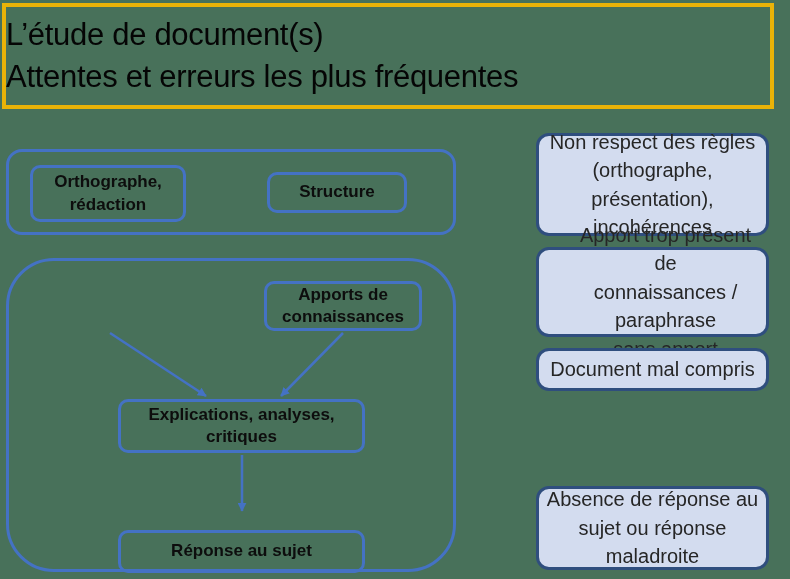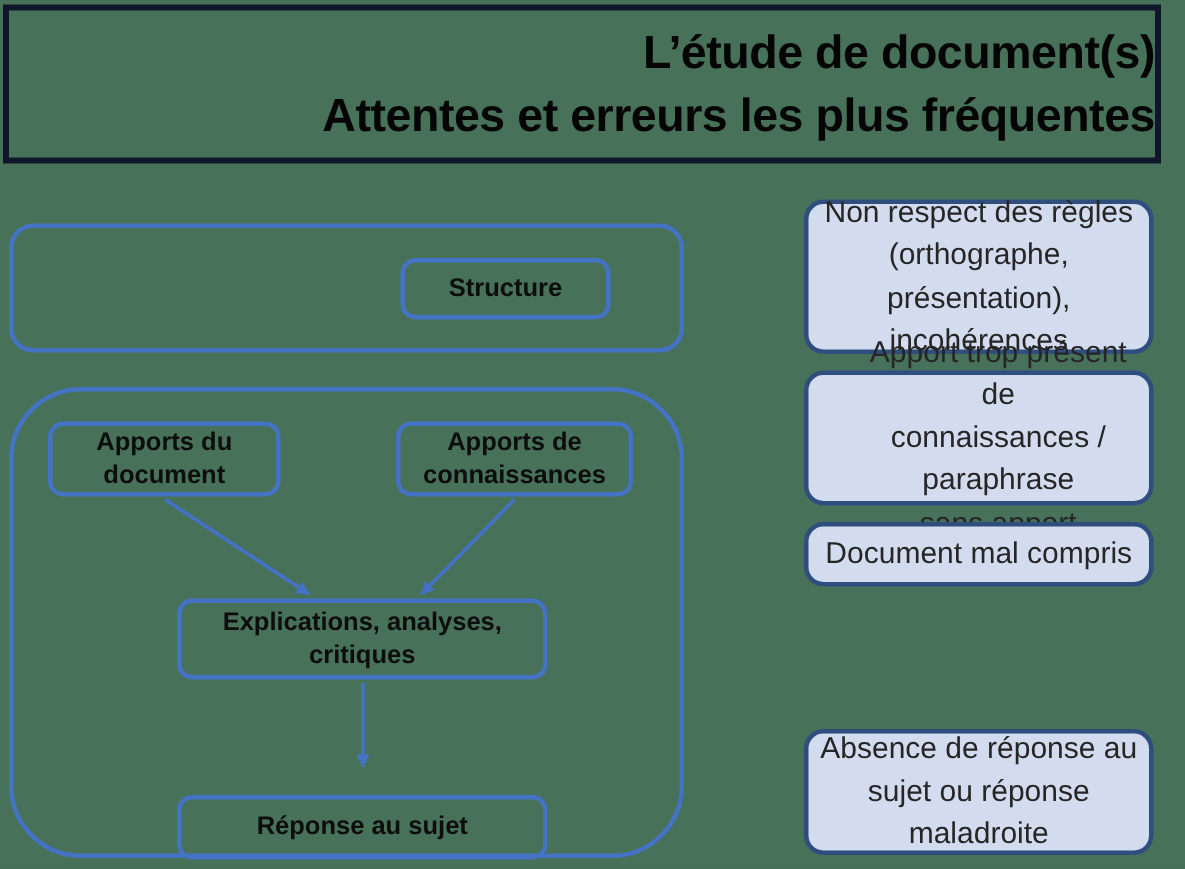--- a/index.html
+++ b/index.html
@@ -3,23 +3,23 @@
 <meta charset="utf-8">
 <style>
   html,body{margin:0;padding:0;background:#48715A;}
   .page{
     position:relative;width:790px;height:579px;overflow:hidden;
     background:#48715A;
     font-family:"Liberation Sans",sans-serif;
   }
   .title-box{
     position:absolute;left:2px;top:3px;width:772px;height:106px;
-    border:4px solid #0f172a;box-sizing:border-box;
-    display:flex;flex-direction:column;align-items:flex-end;justify-content:center;
-    color:#050505;font-weight:bold;font-size:31px;line-height:42px;
+    border:4px solid #eab308;box-sizing:border-box;
+    display:flex;flex-direction:column;align-items:flex-start;justify-content:center;
+    color:#050505;font-weight:normal;font-size:31px;line-height:42px;
     letter-spacing:-0.3px;text-align:center;
   }
   .container{
     position:absolute;border:3px solid #4472C4;box-sizing:border-box;
     background:transparent;
   }
   .c1{left:6px;top:149px;width:450px;height:86px;border-radius:16px;}
   .c2{left:6px;top:258px;width:450px;height:314px;border-radius:48px;}
   .node{
     position:absolute;box-sizing:border-box;
@@ -52,25 +52,25 @@
 <body>
 
 <div class="page">
 
   <div class="title-box">
     <div>L’étude de document(s)</div>
     <div>Attentes et erreurs les plus fréquentes</div>
   </div>
 
   <div class="container c1"></div>
+  <div class="node n-ortho">Orthographe,
+rédaction</div>
   <div class="node n-structure">Structure</div>
 
   <div class="container c2"></div>
-  <div class="node n-apports">Apports du
-document</div>
   <div class="node n-connaissances">Apports de
 connaissances</div>
   <div class="node n-explications">Explications, analyses,
 critiques</div>
   <div class="node n-reponse">Réponse au sujet</div>
 
   <svg class="arrows" width="790" height="579">
     <defs>
       <marker id="ah" markerWidth="10" markerHeight="9" refX="8.2" refY="4.5" orient="auto" markerUnits="userSpaceOnUse">
         <path d="M0,0 L9,4.5 L0,9 z" fill="#4472C4"></path>

